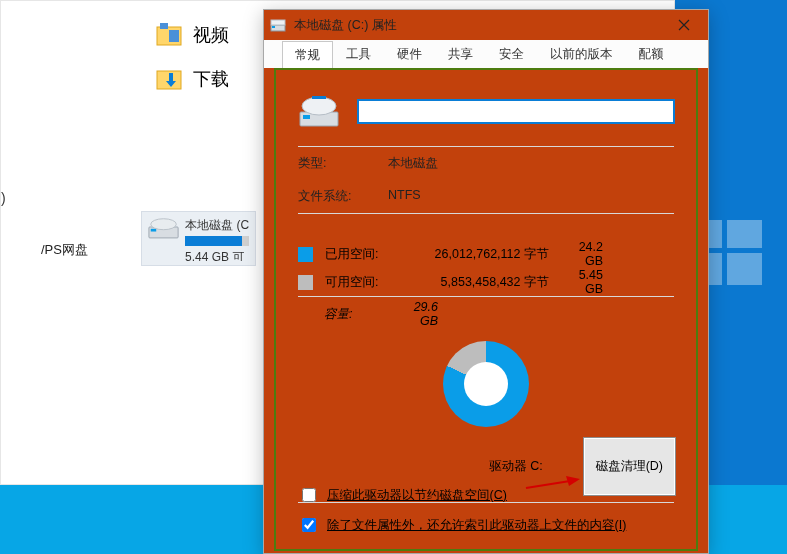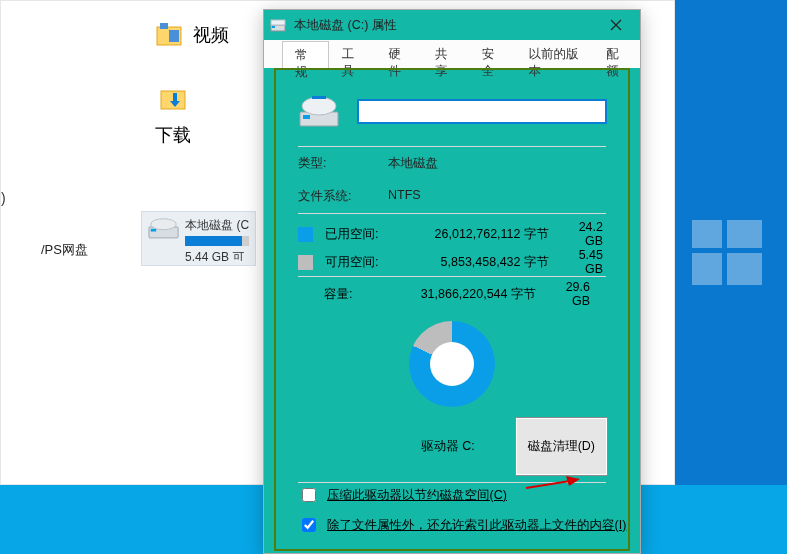--- a/index.html
+++ b/index.html
@@ -41,43 +41,43 @@
   }
   .sidebar-item {
     position:absolute;
     left:154px;
     display:flex; align-items:center;
     gap:10px;
     font-size:18px;
   }
   .folder-icon { width:28px; height:28px; position:relative; }
   .videos-row { top:20px; }
-  .downloads-row { top:84px;flex-direction:column; }
+  .downloads-row { top:64px; }
   .wps-row { position:absolute; left:0; top:240px; font-size:13px; color:#222;padding-left:40px; }
   .paren { position:absolute; left:0; top:189px; font-size:14px; color:#333; }
   .drive-tile {
     position:absolute;
     left:140px; top:210px;
     width:115px; height:55px;
     background:#eaeff4;
     border:1px solid #d6dde6;
     display:flex;
     gap:6px;
     padding:4px 6px;
   }
   .drive-icon { width:34px; height:28px; }
   .drive-text { font-size:12px; color:#333; line-height:1.5; width:70px; overflow:hidden; white-space:nowrap;}
   .usage-bar { width:70px; height:10px; background:#d0d0d0; margin:2px 0; }
   .usage-bar .fill { height:100%; background:#0a7dd6; }
   
   .dialog {
     position:absolute;
     left:263px; top:9px;
-    width:378px; height:545px;
-    background:#14b8a6;
+    width:446px; height:545px;
+    background:#c2410c;
     border:1px solid #a8a8a8;
     box-shadow: 0 4px 18px rgba(0,0,0,0.25);
   }
   .titlebar {
     height:30px;
     display:flex; align-items:center;
     padding:0 6px;
   }
   .titlebar .ti { width:16px; height:16px; margin-right:8px; }
   .title-text { font-size:12.5px; color:#222; flex:1; }
@@ -133,37 +133,39 @@
   .sep { height:1px; background:#d8d8d8; margin:0 22px; }
   .kv {
     display:flex;
     padding:8px 22px;
     font-size:12.5px;
     color:#222;
   }
   .kv .k { width:90px; }
   .stats {
     padding:6px 0 0 22px;
+    margin-top:20px;
   }
   .stat-row {
     display:flex; align-items:center;
     gap:12px;
     height:28px;
     font-size:12.5px;
   }
   .swatch { width:15px; height:15px; }
   .sw-used { background:#0a9de8; }
   .sw-free { background:#bdbdbd; }
   .stat-label { width:72px; }
   .stat-bytes { width:140px; text-align:right; }
   .stat-gb { width:64px; text-align:right; padding-right:22px; }
   .capacity-row {
     display:flex; gap:12px; align-items:center;
     height:34px; font-size:12.5px;
     padding-left:48px;
+    font-style:italic;
   }
   .donut-wrap {
     display:flex; justify-content:center;
     padding:10px 0 6px;
   }
   .donut {
     width:86px; height:86px;
     border-radius:50%;
     background: conic-gradient(#0a9de8 0deg 295deg, #bdbdbd 295deg 360deg);
     display:flex; align-items:center; justify-content:center;
@@ -323,21 +325,20 @@
         <span class="stat-label">可用空间:</span>
         <span class="stat-bytes">5,853,458,432 字节</span>
         <span class="stat-gb">5.45 GB</span>
       </div>
     </div>
 
     <div class="sep"></div>
 
     <div class="capacity-row">
       <span class="stat-label" style="width:60px">容量:</span>
-      <span class="stat-bytes">31,866,220,544 字节</span>
       <span class="stat-gb">29.6 GB</span>
     </div>
 
     <div class="donut-wrap">
       <div class="donut">
         <div class="hole"></div>
       </div>
     </div>
 
     <div class="drive-label-row">

